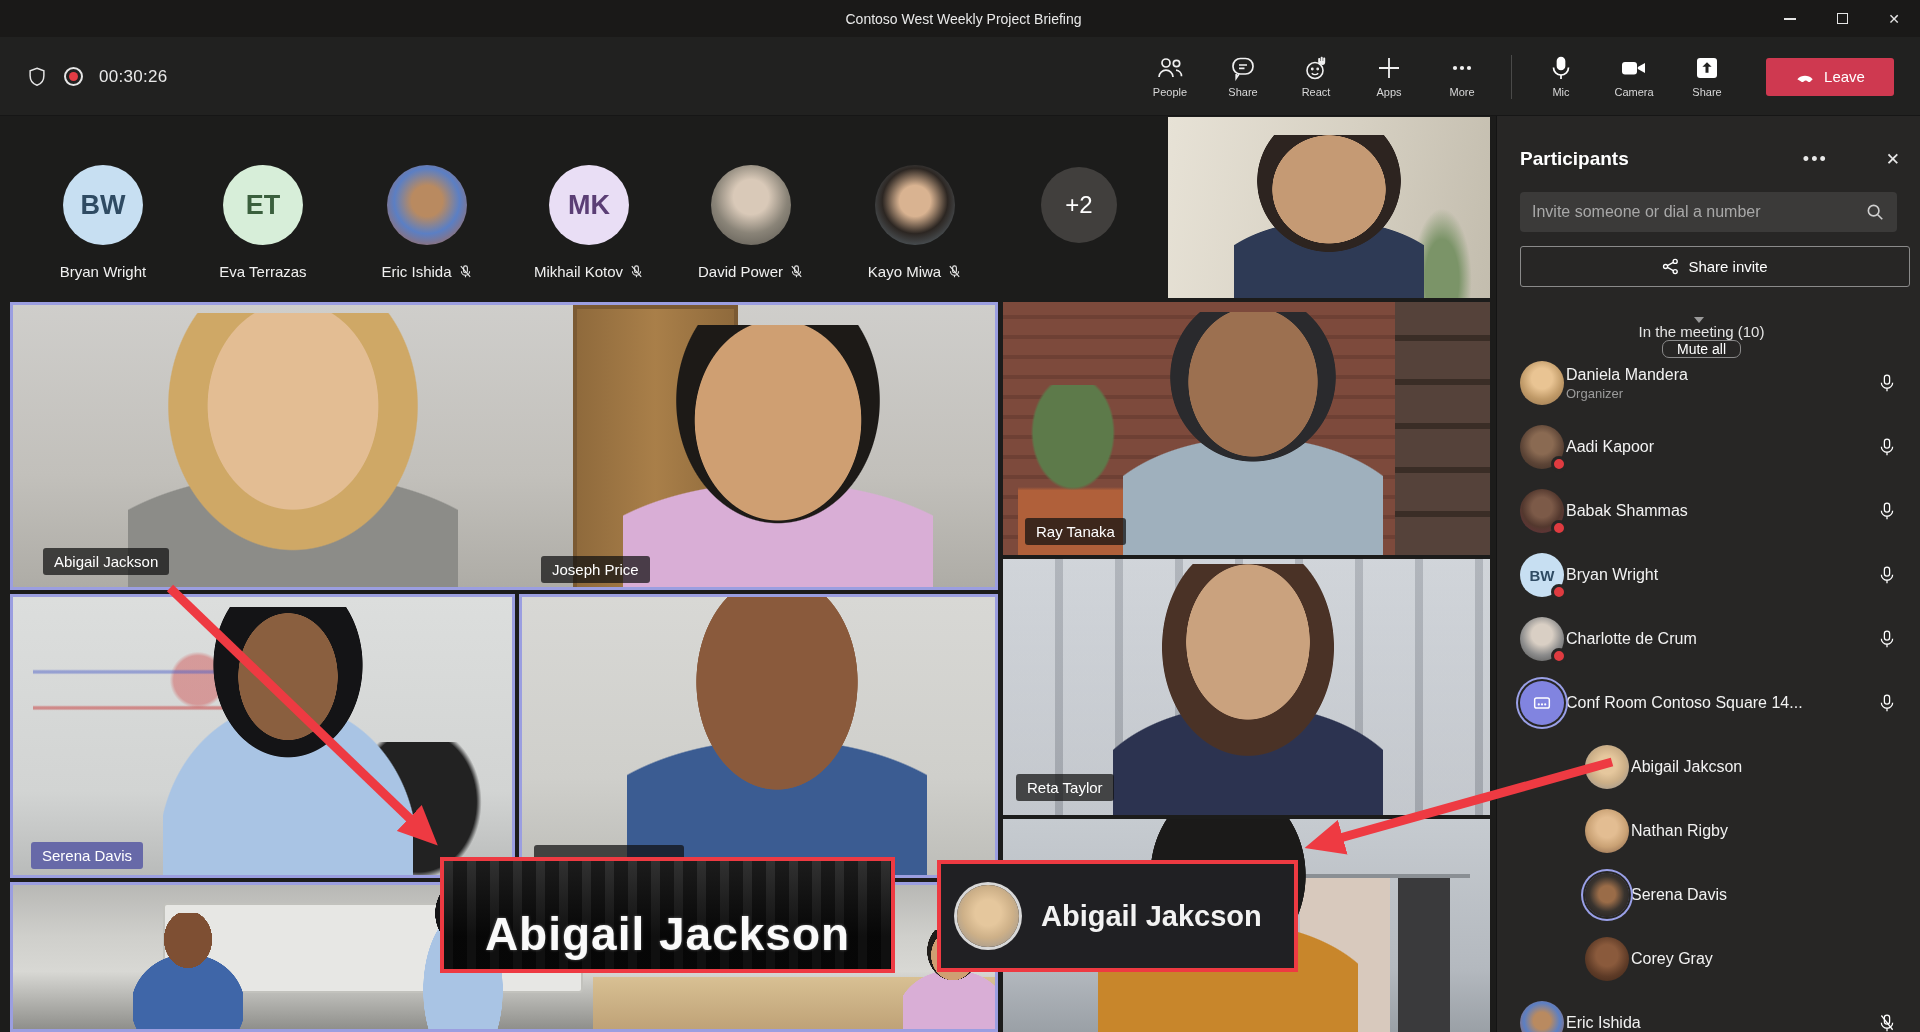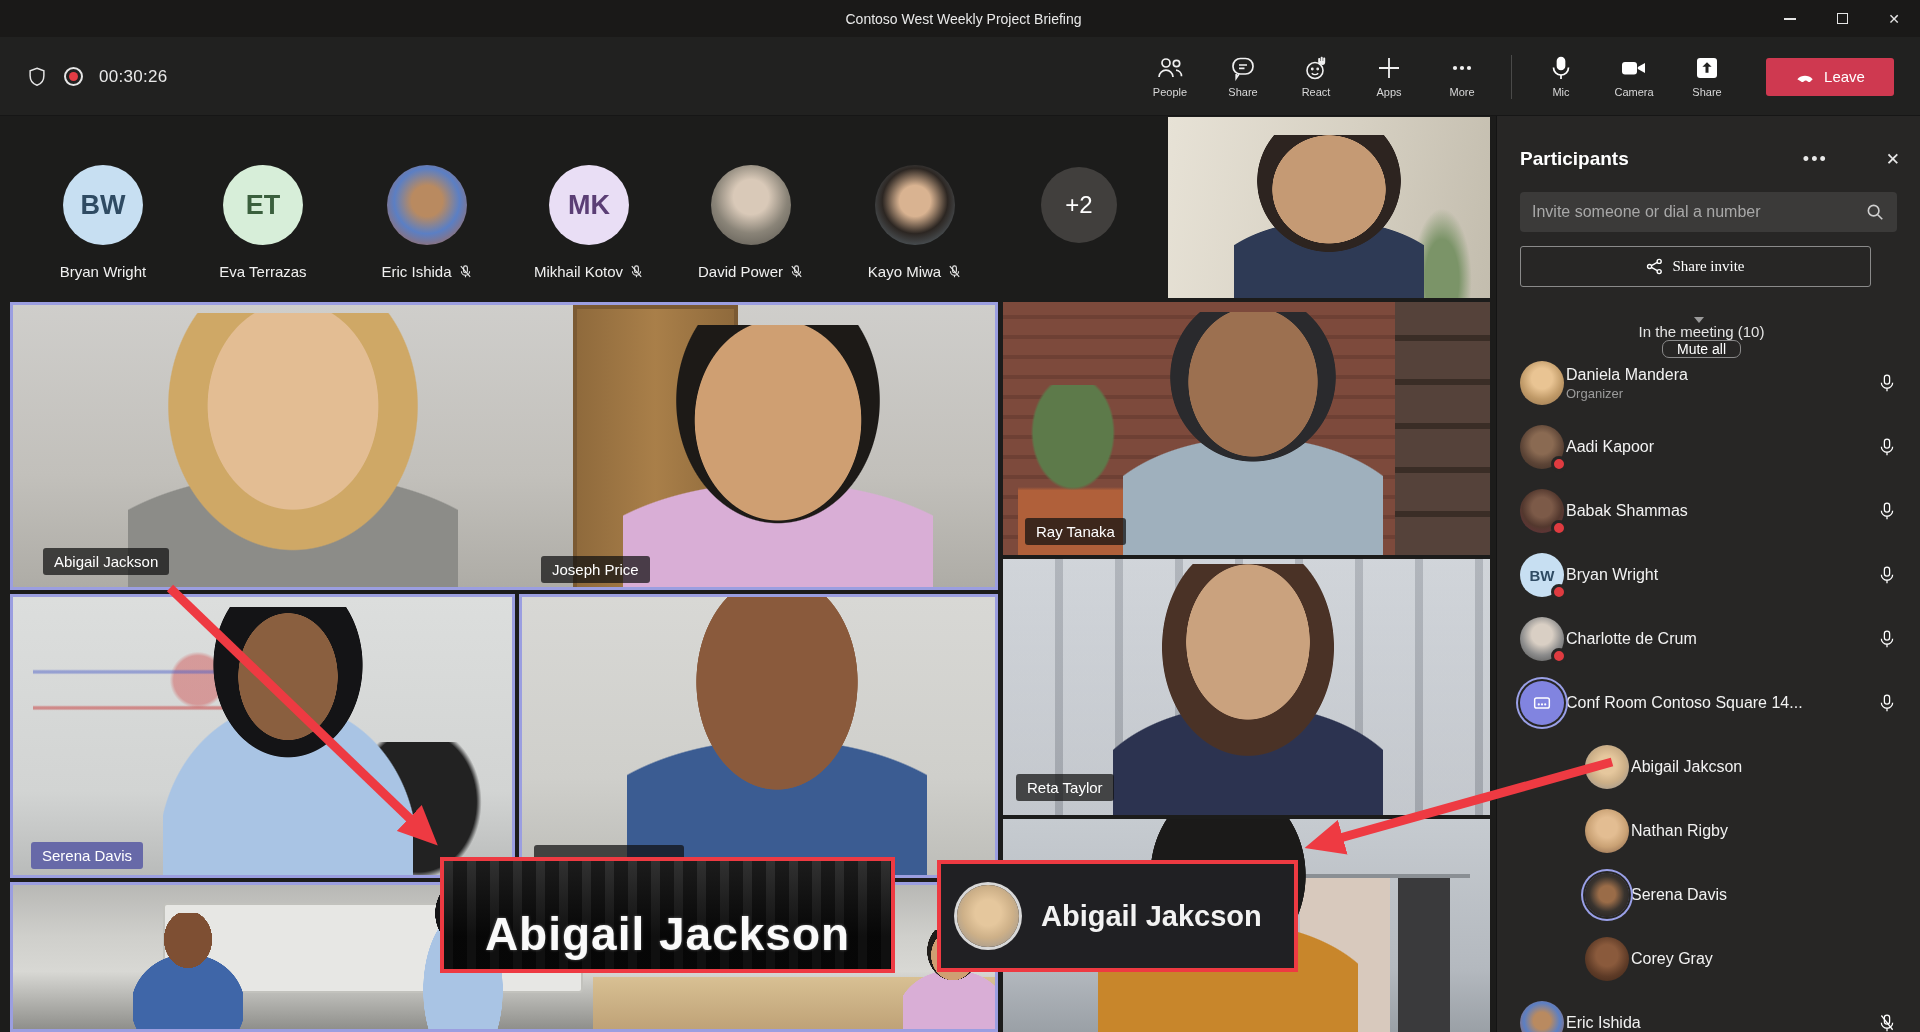--- a/index.html
+++ b/index.html
@@ -62,21 +62,21 @@
   .p-title { color:#fff; font-size:19px; font-weight:bold; flex:1; }
   .p-more { color:#e8e8e8; font-size:18px; letter-spacing:2px; margin-right:22px; cursor:pointer; }
   .p-close { color:#e8e8e8; font-size:17px; cursor:pointer; }
   .p-search { margin:16px 23px 0 23px; height:40px; background:#3b3a39; border-radius:4px;
     display:flex; align-items:center; padding:0 12px; }
   .p-search input { flex:1; background:transparent; border:none; outline:none;
     color:#e8e8e8; font-size:16px; font-family:inherit; }
   .p-search input::placeholder { color:#a8a8a8; }
   .p-share { margin:14px 23px 0 23px; height:41px; border:1px solid #8a8a8a; border-radius:3px;
     background:transparent; color:#fff; font-size:15px; display:flex; align-items:center;
-    justify-content:center; gap:9px; width:351px; cursor:pointer;font-family:Liberation Serif, serif; }
+    justify-content:center; gap:9px; width:390px; cursor:pointer; }
   .p-section { margin-top:30px; height:30px; display:flex; align-items:center; padding:0 22px 0 8px; cursor:pointer;flex-direction:column; }
   .chev { width:0; height:0; border-left:5px solid transparent; border-right:5px solid transparent;
     border-top:6px solid #9a9a9a; margin:0 6px 0 0; }
   .sec-label { color:#e3e3e3; font-size:15px; flex:1; }
   .mute-all { height:30px; padding:0 14px; background:transparent; border:1px solid #8a8a8a;
     border-radius:7px; color:#fff; font-size:14px; cursor:pointer; }
   .plist { margin-top:4px; }
   .prow { height:64px; display:flex; align-items:center; padding:0 22px 0 23px; gap:2px; cursor:pointer; }
   .prow.indent { padding-left:88px; }
   .pav { position:relative; width:44px; height:44px; flex:none; }

